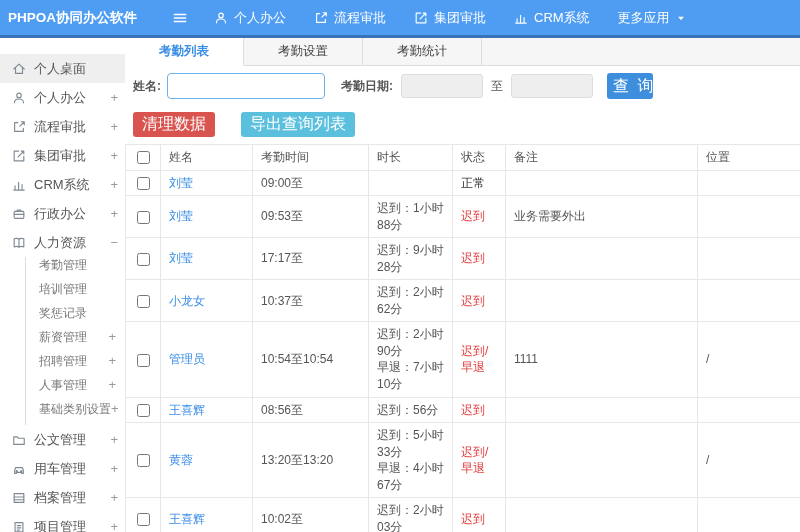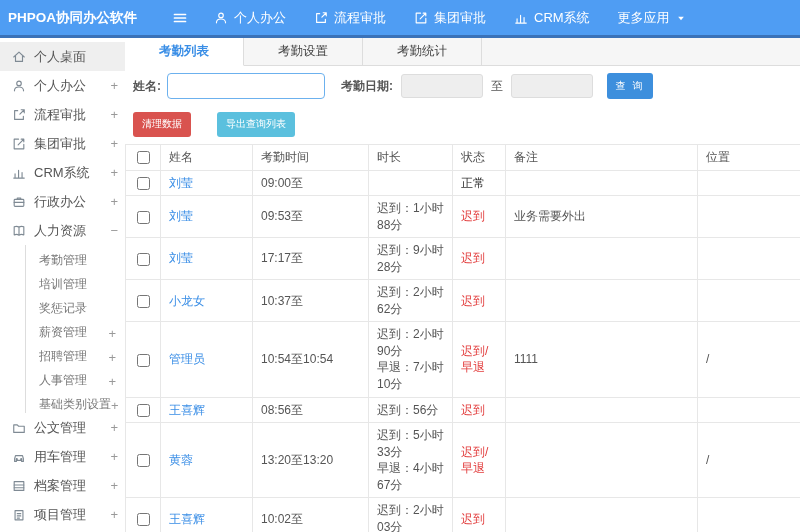--- a/index.html
+++ b/index.html
@@ -15,41 +15,41 @@
   
   .topbar{position:absolute;top:0;left:0;width:800px;height:35px;background:var(--header-bg);
           display:flex;align-items:center;color:#fff}
   .logo{padding-left:8px;width:140px;font-size:13.5px;font-weight:bold;white-space:nowrap}
   .hamburger{margin-left:32px;cursor:pointer}
   .topnav{display:flex;margin-left:26px;gap:28px;font-size:13px}
   .nav-item{display:flex;align-items:center;gap:6px;cursor:pointer;white-space:nowrap}
   .strip{position:absolute;top:35px;left:0;width:800px;height:3px;background:var(--strip)}
   
   .sidebar{position:absolute;top:38px;left:0;width:129px;height:494px;background:#fff;
-           border-right:1px solid var(--border);overflow:hidden;font-size:13px;color:#555;padding-top:4px}
+           border-right:1px solid var(--border);overflow:hidden;font-size:13px;color:#555;padding-top:16px}
   .side-item{height:29px;display:flex;align-items:center;gap:8px;padding:0 10px 0 12px;cursor:pointer;white-space:nowrap}
   .side-item.active{background:#efefef}
   .side-item .sicon{color:#7f8a94}
   .plus{margin-left:auto;color:#999;font-size:13px}
   .sub-list{margin-left:25px;border-left:1px solid #ddd}
-  .sub-item{height:24px;display:flex;align-items:flex-end;padding:0 12px 0 13px;font-size:12px;color:#777;cursor:pointer;white-space:nowrap}
+  .sub-item{height:24px;display:flex;align-items:flex-start;padding:0 12px 0 13px;font-size:12px;color:#777;cursor:pointer;white-space:nowrap}
   
   .main{position:absolute;top:38px;left:125px;width:675px;height:494px;background:#fff}
   .tabs{height:28px;background:#f6f6f6;border-bottom:1px solid var(--border);display:flex}
   .tab{padding:0 34px;display:flex;align-items:center;font-size:12.5px;color:#444;
        border-right:1px solid var(--border);cursor:pointer}
   .tab.active{background:#fff;color:var(--link);font-weight:bold;position:relative;top:0;
        border-bottom:1px solid #fff;margin-bottom:-1px}
   .filterbar{height:40px;display:flex;align-items:center;padding-left:8px;font-size:12px}
   .flabel{font-weight:bold;color:#555;margin-right:6px;white-space:nowrap}
   .name-input{width:158px;height:26px;border:1px solid #6cb1ee;border-radius:4px;margin-right:16px;
        outline:none;padding:0 6px;font-family:inherit}
   .date-input{width:82px;height:24px;background:#eee;border:1px solid #ddd;border-radius:3px;margin:0 2px}
   .to{margin:0 6px;color:#555}
-  .btn{border:none;border-radius:3px;color:#fff;font-size:10px;cursor:pointer;font-family:inherit;white-space:nowrap}
+  .btn{border:none;border-radius:3px;color:#fff;font-size:16px;cursor:pointer;font-family:inherit;white-space:nowrap}
   .btn.primary{width:46px;height:26px;background:var(--btn-primary);margin-left:12px;letter-spacing:2px}
   .actionbar{height:36px;display:flex;align-items:center;padding-left:8px;gap:26px}
   .btn.danger{background:var(--btn-danger);height:25px;padding:0 9px}
   .btn.info{background:var(--btn-info);height:25px;padding:0 9px}
   
   table{width:675px;border-collapse:collapse;table-layout:fixed;font-size:12px;color:#555;margin-top:2px}
   th,td{border:1px solid var(--cell-border);padding:4px 8px;vertical-align:middle;text-align:left;
         line-height:1.38;overflow:hidden}
   th{font-weight:normal;color:#555;height:17px}
   td{height:23px}

